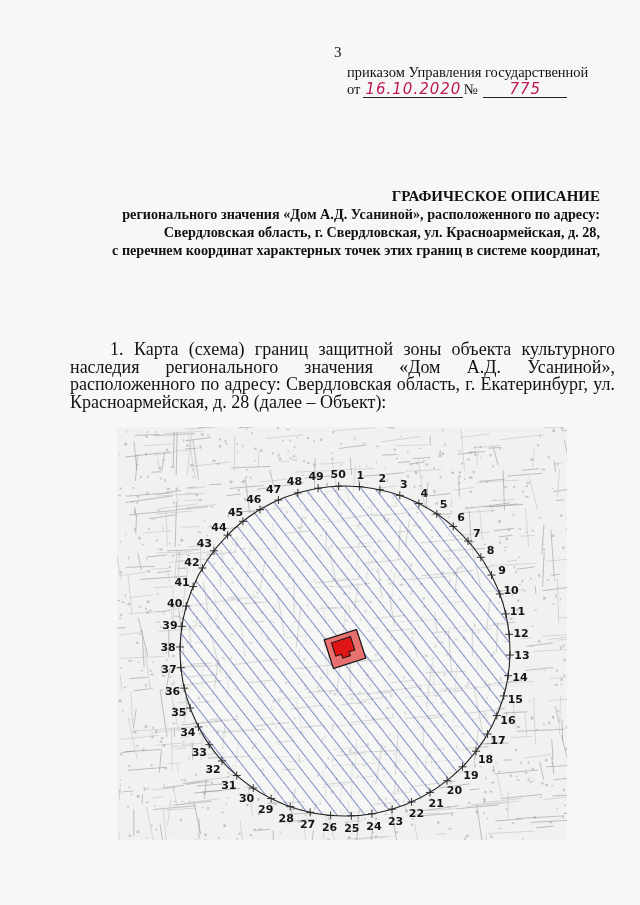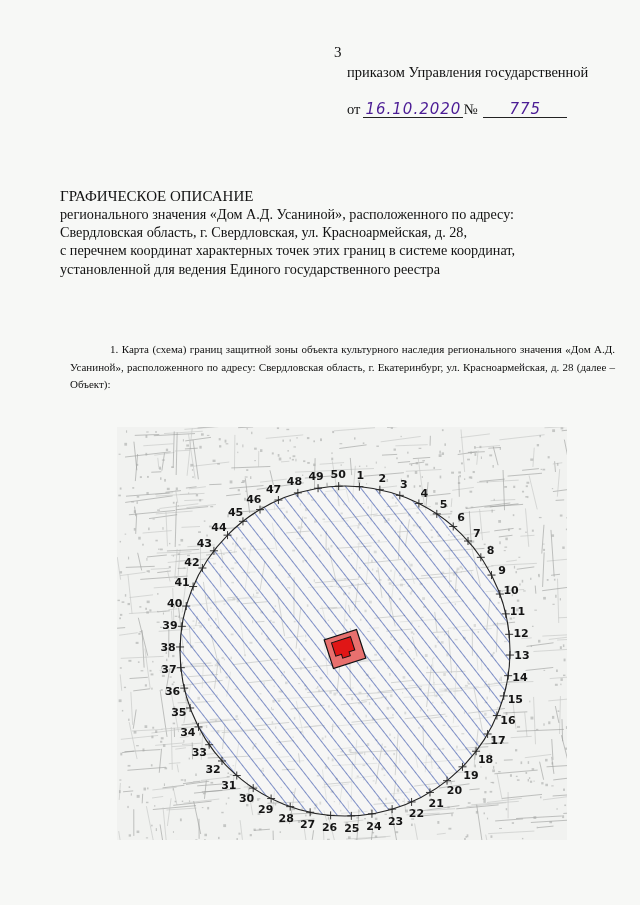--- a/index.html
+++ b/index.html
@@ -6,35 +6,35 @@
   body {
     width: 640px; height: 905px; overflow: hidden;
     background: #f7f8f6;
     position: relative;
     font-family: "Liberation Serif", "DejaVu Serif", serif;
     color: #111;
   }
   .page-number { position: absolute; left: 334px; top: 44px; font-size: 15px; }
   .approval { position: absolute; left: 347px; top: 64px; font-size: 14.5px; line-height: 17px; }
   .approval div { white-space: nowrap; }
-  .approval .sign-line { display: flex; align-items: flex-end; margin-top: 20px; }
+  .approval .sign-line { display: flex; align-items: flex-end; }
   .hand {
     font-family: "DejaVu Sans", sans-serif; font-style: italic;
-    color: #4c1d95; font-size: 15px; letter-spacing: 1px;
+    color: #be185d; font-size: 15px; letter-spacing: 1px;
     display: inline-block; border-bottom: 1px solid #222;
     text-align: center; line-height: 15px;
   }
   .hand.date { width: 100px; margin-left: 3px; }
   .hand.num { width: 84px; margin-left: 6px; }
 
-  .title-block { position: absolute; left: 60px; top: 187px; width: 540px; text-align: left; font-weight: normal; }
+  .title-block { position: absolute; left: 60px; top: 187px; width: 540px; text-align: right; font-weight: bold; }
   .title-block .main { font-size: 15px; line-height: 18px; }
   .title-block .sub { font-size: 14.2px; line-height: 18.2px; }
 
-  .para { position: absolute; left: 70px; top: 341px; width: 545px; font-size: 11px; line-height: 17.6px; text-align: justify; }
+  .para { position: absolute; left: 70px; top: 341px; width: 545px; font-size: 18px; line-height: 17.6px; text-align: justify; }
   .para p { margin: 0; text-indent: 40px; }
 
   .map { position: absolute; left: 117px; top: 427px; width: 450px; height: 413px; }
   .map svg { display: block; }
   .pt-label { font-family: "DejaVu Sans", sans-serif; font-weight: bold; font-size: 11px; fill: #151515; }
 </style>
 </head>
 <body>
 
 <div class="page-number">3</div>
@@ -47,21 +47,20 @@
     <span>№</span>
     <span class="hand num">775</span>
   </div>
 </div>
 
 <div class="title-block">
   <div class="main">ГРАФИЧЕСКОЕ ОПИСАНИЕ</div>
   <div class="sub">регионального значения «Дом А.Д. Усаниной», расположенного по адресу:</div>
   <div class="sub">Свердловская область, г. Свердловская, ул. Красноармейская, д. 28,</div>
   <div class="sub">с перечнем координат характерных точек этих границ в системе координат,</div>
-  <div class="sub">установленной для ведения Единого государственного реестра</div>
 </div>
 
 <div class="para">
   <p>1. Карта (схема) границ защитной зоны объекта культурного наследия регионального значения «Дом А.Д. Усаниной», расположенного по адресу: Свердловская область, г. Екатеринбург, ул. Красноармейская, д. 28 (далее – Объект):</p>
 </div>
 
 <div class="map">
   <svg id="mapsvg" width="450" height="413" viewBox="0 0 450 413">
     <defs>
       <pattern id="hatch" patternUnits="userSpaceOnUse" width="11" height="11" patternTransform="rotate(-38)">

